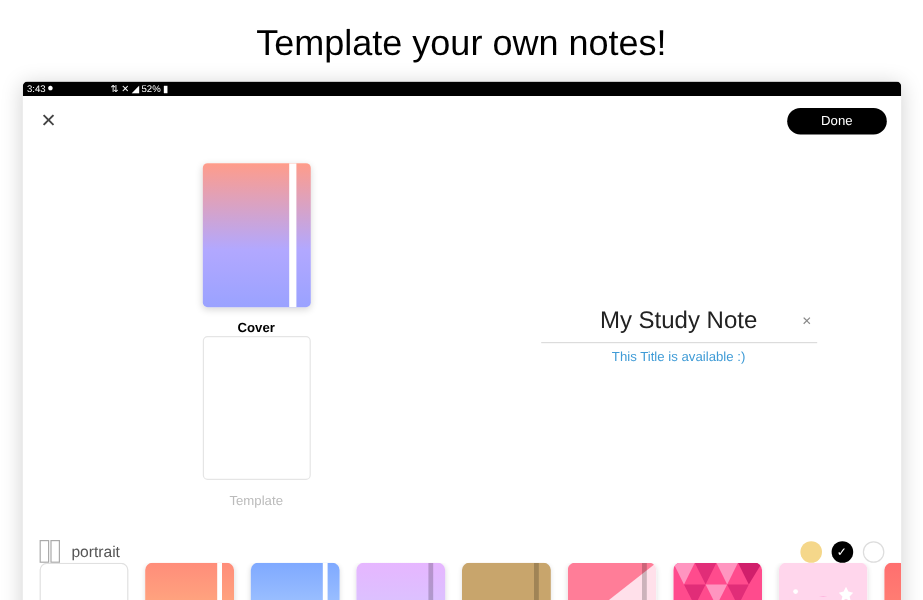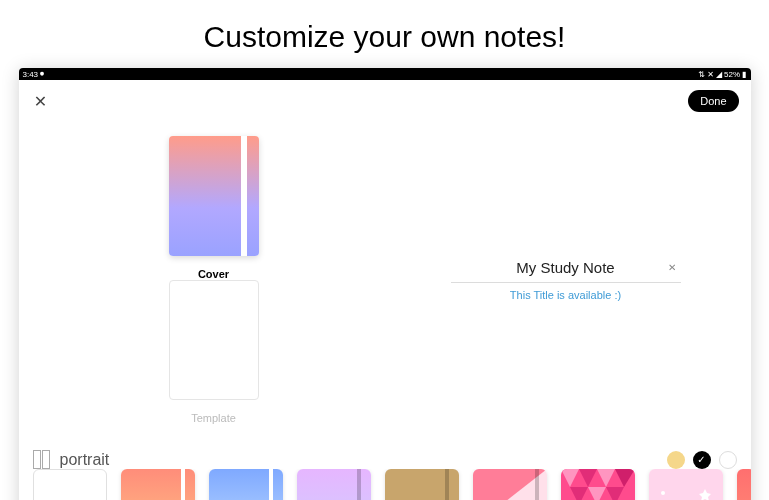--- a/index.html
+++ b/index.html
@@ -26,42 +26,42 @@
   overflow: hidden;
 }
 .status-bar {
   background: #000;
   color: #fff;
   height: 12px;
   font-size: 8px;
   display: flex;
   align-items: center;
   padding: 0 4px;
-  justify-content: space-between;
+  gap: 48px;
 }
 .status-left { display: flex; align-items: center; gap: 2px; }
 .status-right { display: flex; align-items: center; gap: 2px; }
 .toolbar {
   display: flex;
   justify-content: space-between;
   align-items: center;
   padding: 10px 12px;
 }
 .close-btn {
   font-size: 16px;
   color: #444;
   cursor: pointer;
   width: 20px;
   text-align: center;
 }
 .done-btn {
   background: #000;
   color: #fff;
   border-radius: 14px;
-  padding: 5px 12px;
+  padding: 5px 28px;
   font-size: 11px;
   font-weight: 500;
   cursor: pointer;
 }
 .preview-section {
   display: flex;
   align-items: center;
   padding: 14px 30px 0;
 }
 .preview-left {
@@ -107,21 +107,21 @@
 }
 .title-input-row {
   display: flex;
   align-items: center;
   justify-content: center;
   border-bottom: 1px solid #dcdcdc;
   padding-bottom: 6px;
   position: relative;
 }
 .title-input {
-  font-size: 15px;
+  font-size: 20px;
   text-align: center;
   color: #222;
   flex: 1;
 }
 .title-clear {
   position: absolute;
   right: 4px;
   font-size: 10px;
   color: #888;
   cursor: pointer;
@@ -136,21 +136,21 @@
   display: flex;
   align-items: center;
   justify-content: space-between;
   padding: 26px 14px 0;
 }
 .orientation {
   display: flex;
   align-items: center;
   gap: 10px;
   color: #555;
-  font-size: 16px;
+  font-size: 13px;
 }
 .orientation-icon {
   display: flex;
   gap: 1px;
 }
 .orientation-icon .half {
   width: 8px;
   height: 19px;
   border: 1px solid #aaa;
 }
@@ -205,21 +205,21 @@
   top: 0;
   bottom: 0;
   width: 4px;
   background: rgba(0,0,0,0.2);
 }
 .tile .spine.white { background: #fff; }
 </style>
 </head>
 <body>
 
-<h1 class="page-heading">Customize your own notes!</h1>
+<h1 class="page-heading">Template your own notes!</h1>
 
 <div class="device-frame">
 
   <div class="status-bar">
     <div class="status-left">
       <span>3:43</span>
       <span>⏺</span>
     </div>
     <div class="status-right">
       <span>⇅ ✕</span>

